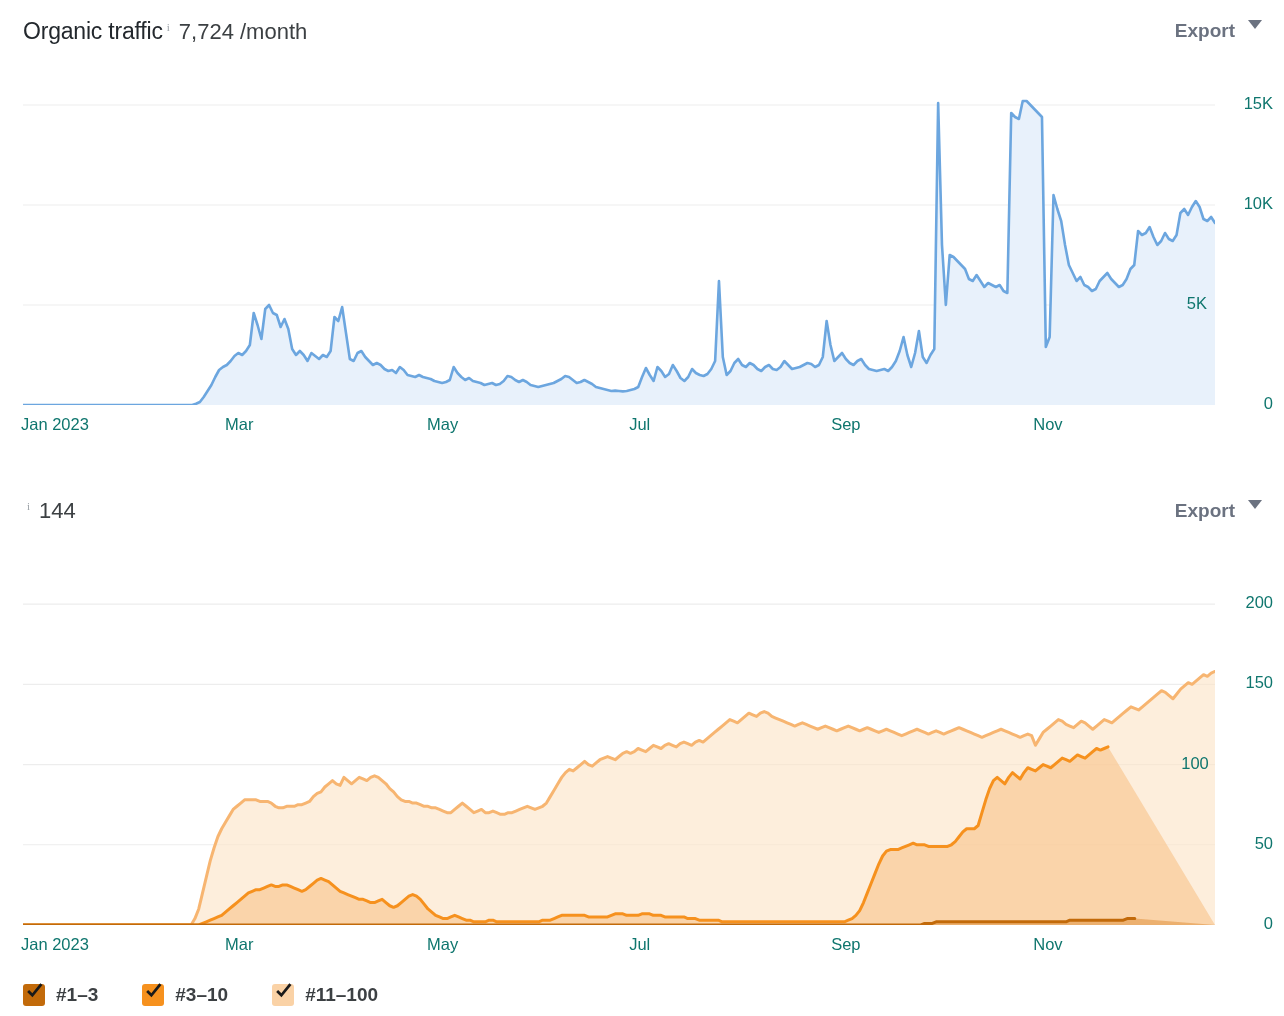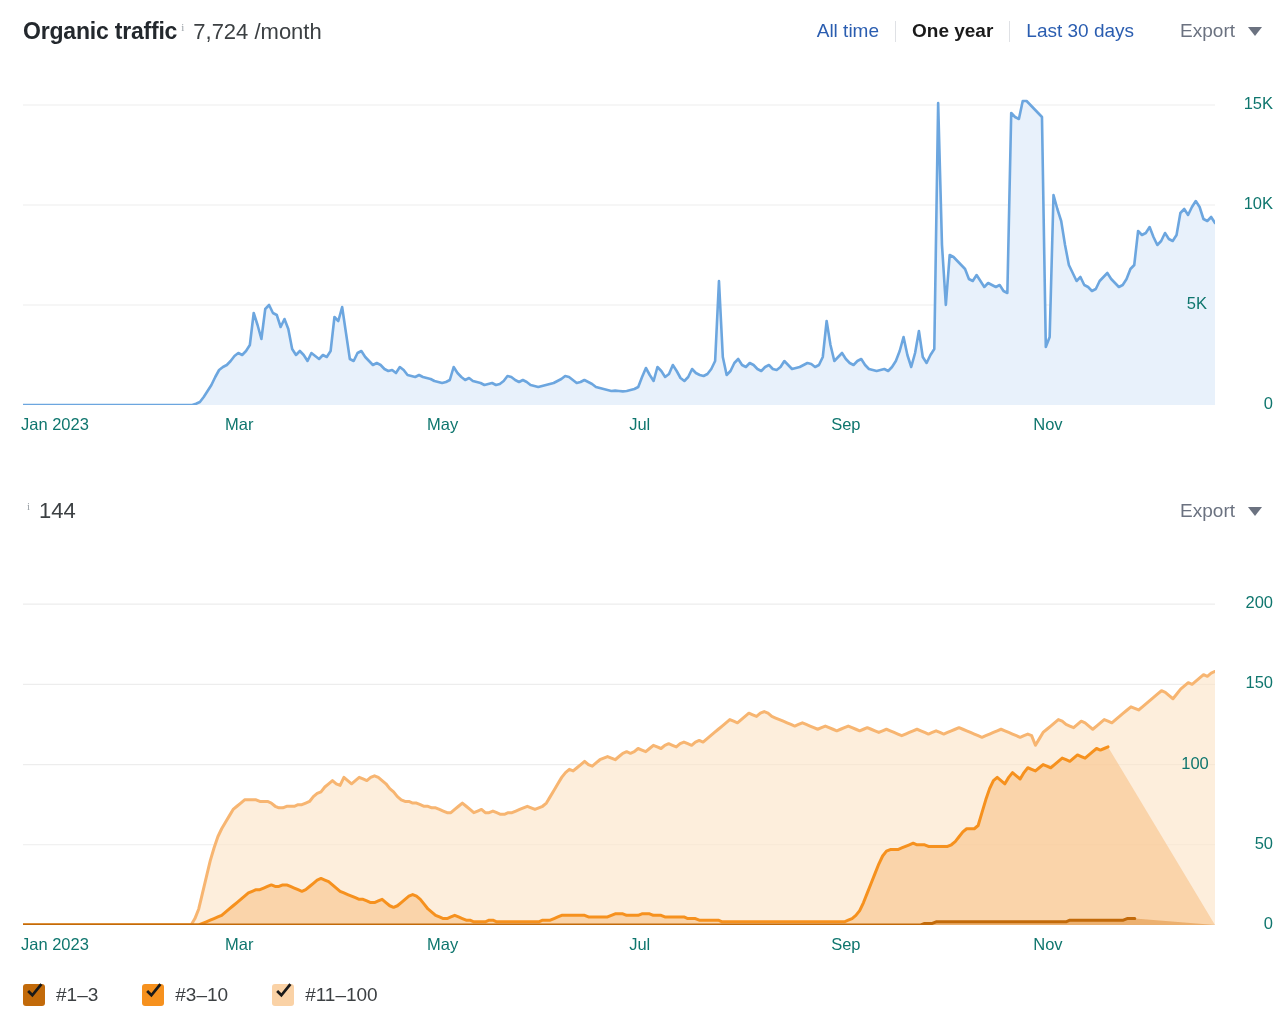--- a/index.html
+++ b/index.html
@@ -17,21 +17,21 @@
     position: absolute;
     left: 0; right: 0;
     height: 62px;
     display: flex;
     align-items: center;
     padding: 0 22px 0 23px;
   }
   .title-group { display: flex; align-items: baseline; }
   .panel-title {
     font-size: 23px;
-    font-weight: bold;
+    font-weight: normal;
     color: #23282d;
     letter-spacing: -0.2px;
     white-space: nowrap;
     text-align: center;
   }
   .info-icon {
     font-size: 11px;
     color: #9aa0a6;
     margin-left: 4px;
     font-style: normal;
@@ -66,23 +66,23 @@
   .tab-divider {
     width: 1px;
     height: 21px;
     background: #dfe1e5;
   }
   .export-btn {
     font-size: 19px;
     color: #6b7280;
     margin-left: 30px;
     display: flex;
-    align-items: center;
     cursor: pointer;
     white-space: nowrap;
+    font-weight: bold;
   }
   .caret {
     margin-left: 13px;
     width: 0; height: 0;
     border-left: 7px solid transparent;
     border-right: 7px solid transparent;
     border-top: 9px solid #6b7280;
   }
 
   
@@ -103,20 +103,21 @@
     left: 23px;
     bottom: 10px;
     display: flex;
     align-items: center;
   }
   .legend-item {
     display: flex;
     align-items: flex-start;
     margin-right: 44px;
     cursor: pointer;
+    font-weight: bold;
   }
   .legend-box {
     width: 22px; height: 22px;
     border-radius: 3px;
     position: relative;
     display: inline-block;
   }
   .legend-check {
     position: absolute;
     left: 3px; top: -2px;
@@ -134,27 +135,20 @@
 
 <div class="page">
 
   <div class="panel-header" style="top:0;">
     <div class="title-group">
       <span class="panel-title">Organic traffic</span>
       <span class="info-icon">i</span>
       <span class="panel-value">7,724 /month</span>
     </div>
     <div class="header-right">
-      <div class="range-tabs">
-        <span class="range-tab">All time</span>
-        <span class="tab-divider"></span>
-        <span class="range-tab active">One year</span>
-        <span class="tab-divider"></span>
-        <span class="range-tab">Last 30 days</span>
-      </div>
       <div class="export-btn">
         <span>Export</span>
         <span class="caret"></span>
       </div>
     </div>
   </div>
 
   <div class="chart-wrap" id="traffic-chart-wrap" style="top:75px; left:23px;">
     <svg class="chart-svg" id="traffic-svg" width="1192" height="330">
         <line x1="0" y1="330" x2="1192" y2="330" stroke="#ededed" stroke-width="1.5"></line>

